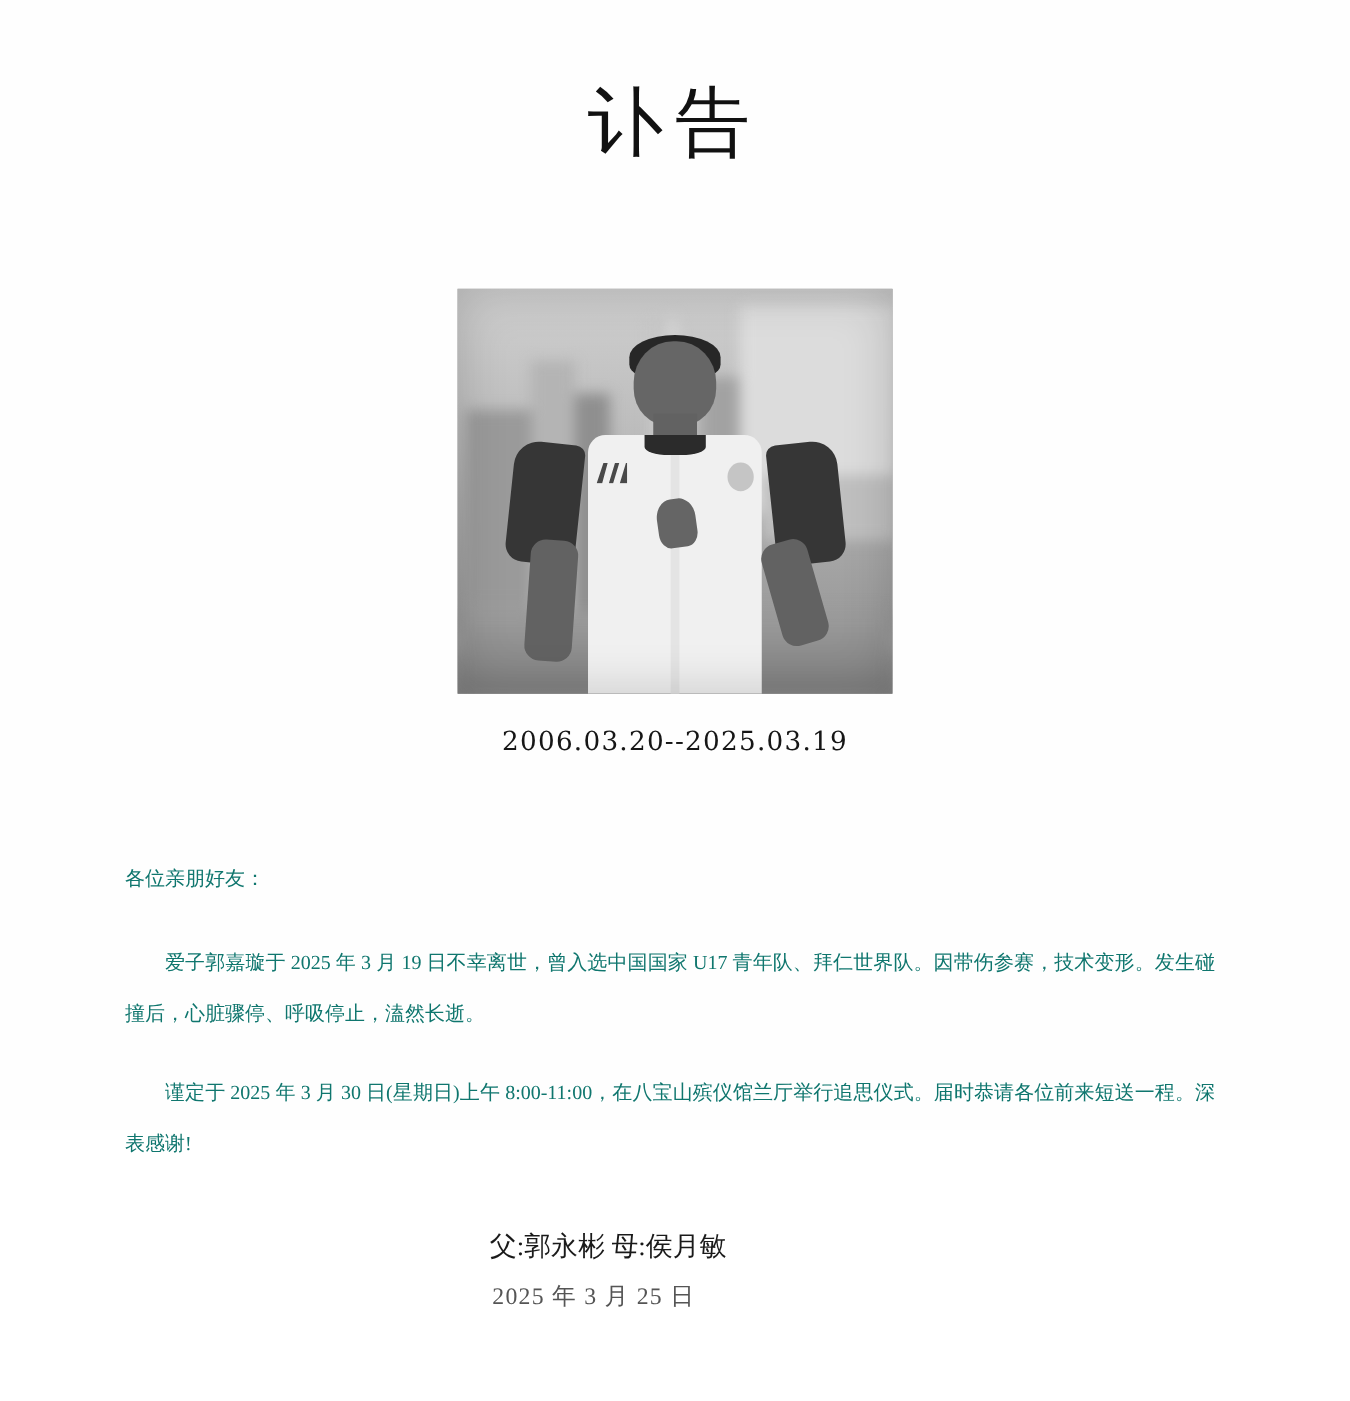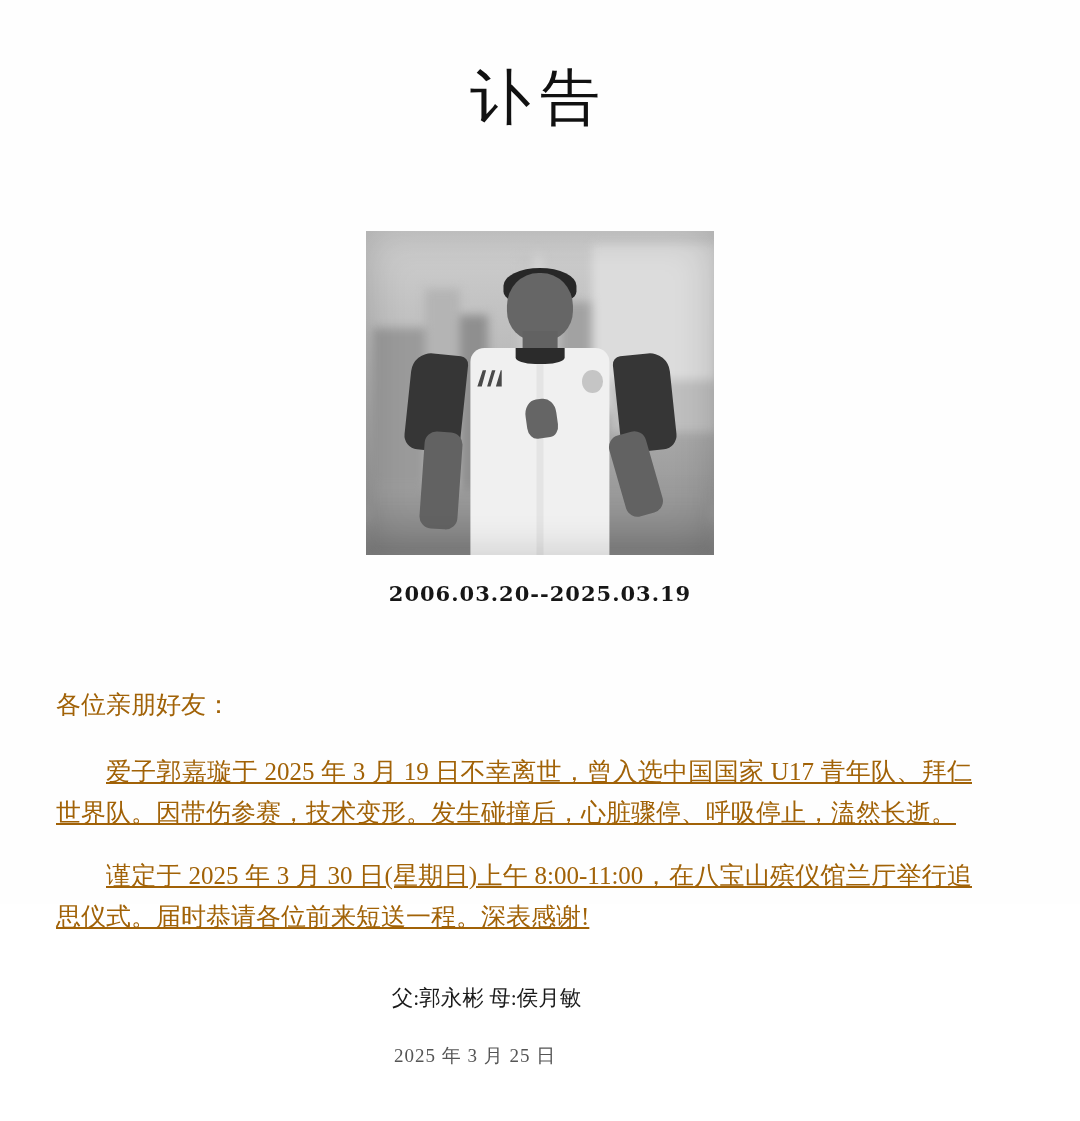--- a/index.html
+++ b/index.html
@@ -139,48 +139,45 @@
     position:absolute; inset:0;
     box-shadow: inset 0 0 40px rgba(0,0,0,.18);
   }
   .dates {
     margin-top: 26px;
     text-align: center;
     font-size: 21px;
     letter-spacing: 1px;
     font-family: "DejaVu Serif", "Liberation Serif", serif;
     color: #161616;
-    font-weight: bold;
   }
   .body-text {
-    margin: 78px 108px 0 56px;
-    font-size: 25px;
+    margin: 78px 108px 0 100px;
+    font-size: 16px;
     line-height: 41px;
-    color: #a16207;
+    color: #0f766e;
     font-family: "Liberation Serif", "DejaVu Serif", serif;
   }
   .salutation {
     margin: 0 0 26px 0;
   }
   .para {
     margin: 0 0 22px 0;
     text-indent: 2em;
     text-align: justify;
-    text-decoration: underline;
   }
   .signers {
     margin-top: 34px;
     text-align: center;
     font-size: 21.5px;
     line-height: 54px;
     padding-right: 107px;
   }
   .sign-line { margin: 0; }
   .date-line {
-    margin-top: 18px;
     text-align: center;
     font-size: 19px;
     color: #555;
     padding-right: 130px;
     letter-spacing: 1px;
   }
 </style>
 </head>
 <body>
 

